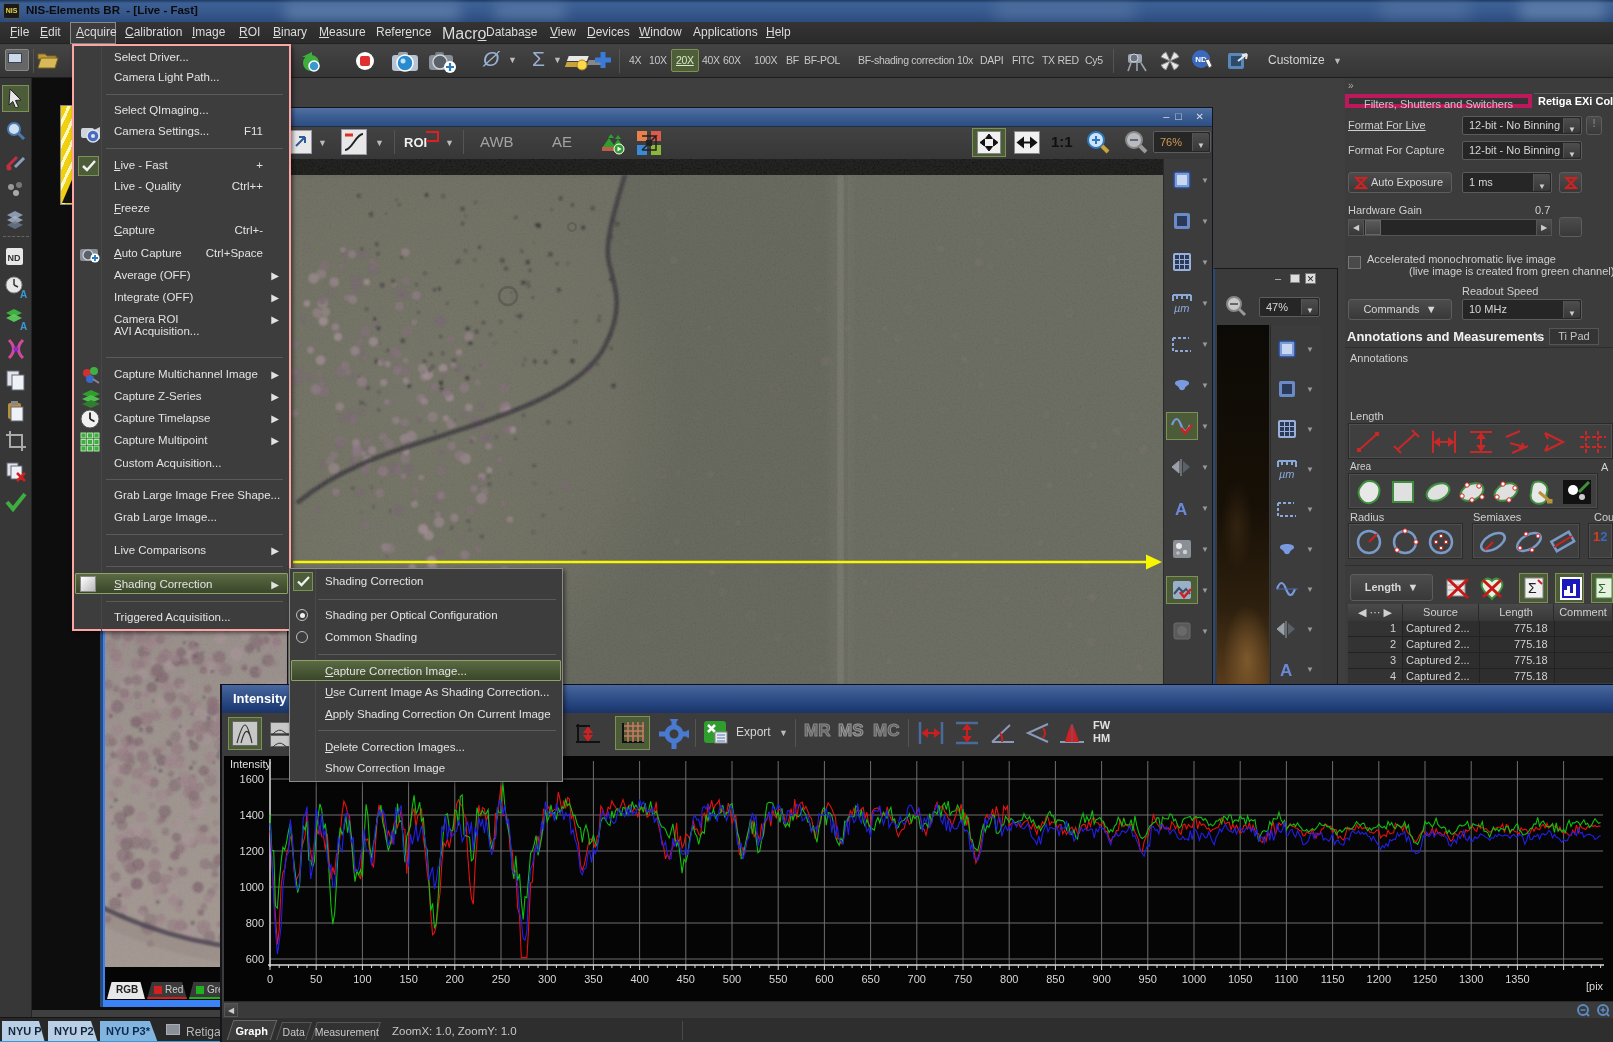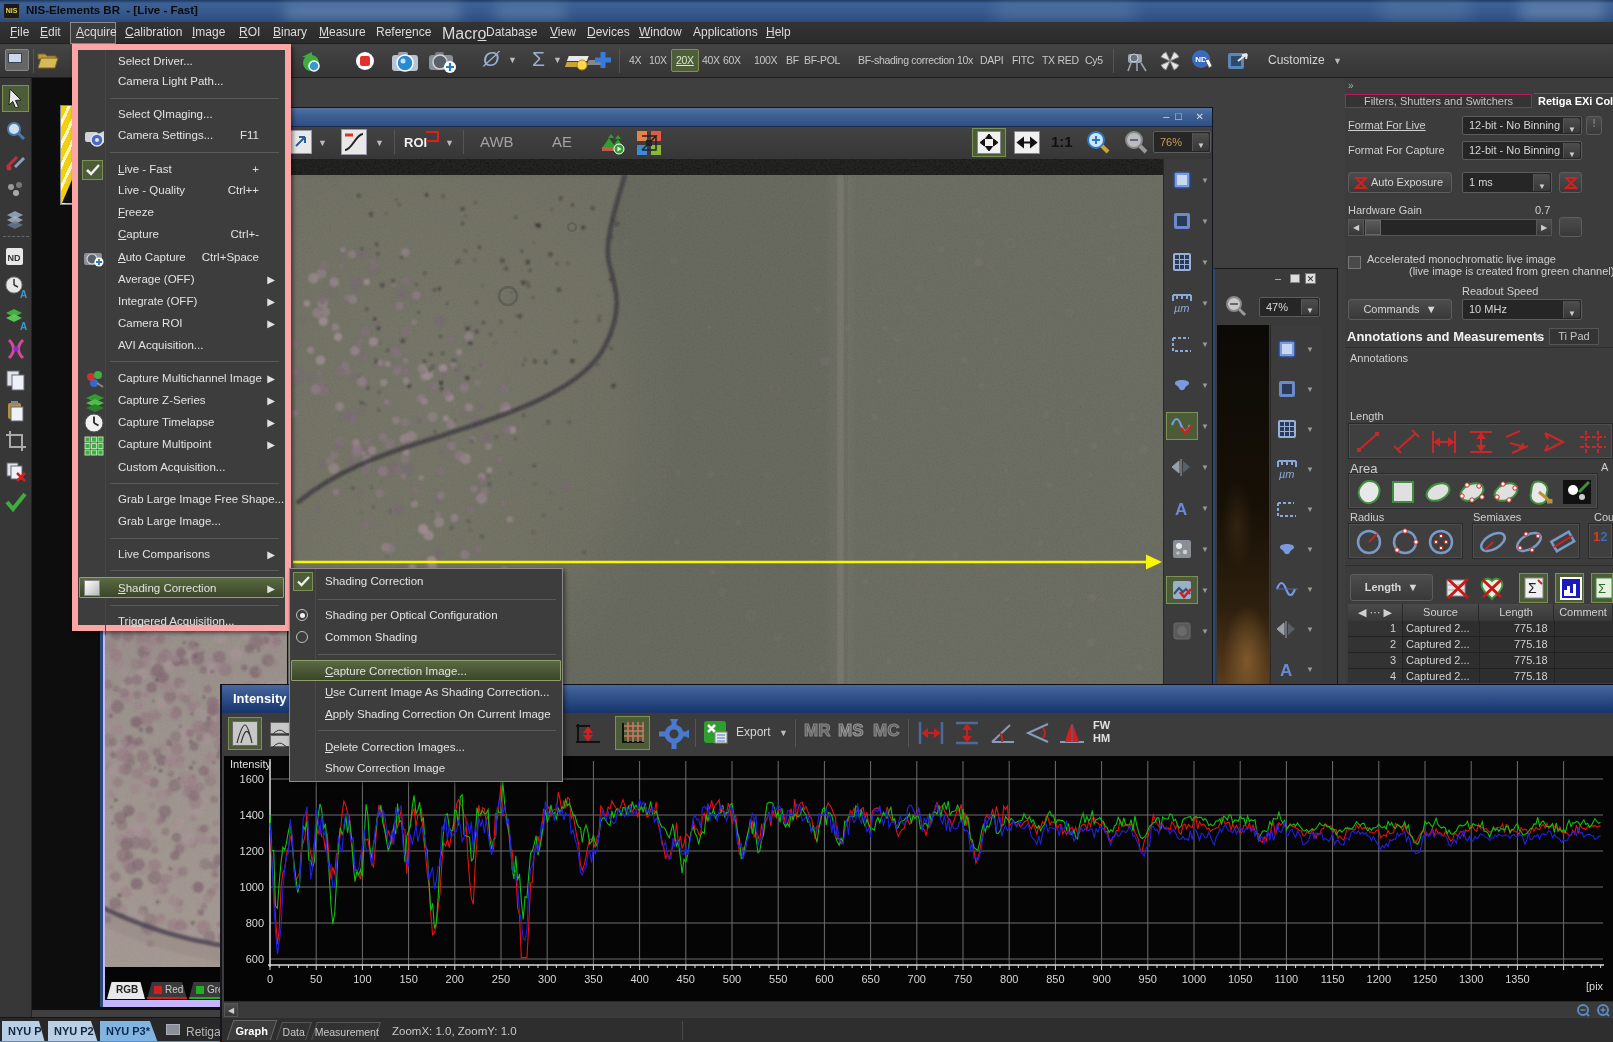--- a/index.html
+++ b/index.html
@@ -220,21 +220,21 @@
   <span class="txt" style="left:8px;top:7px;font-size:11px;font-weight:bold;color:#16263a;">NYU P</span>
   <div class="abs" style="left:48px;top:3px;width:50px;height:22px;background:#b9cfe6;clip-path:polygon(0 0,86% 0,100% 100%,0 100%);"></div>
   <span class="txt" style="left:54px;top:7px;font-size:11px;font-weight:bold;color:#16263a;">NYU P2</span>
   <div class="abs" style="left:100px;top:3px;width:58px;height:22px;background:#82b4e0;clip-path:polygon(0 0,86% 0,100% 100%,0 100%);"></div>
   <span class="txt" style="left:106px;top:7px;font-size:11px;font-weight:bold;color:#0c2a50;">NYU P3*</span>
   <div class="abs" style="left:166px;top:6px;width:14px;height:11px;background:#8a9298;border:1px solid #aab;"></div>
   <span class="txt" style="left:186px;top:7px;font-size:12px;color:#b8b8b8;">Retiga</span>
   <div class="abs" style="left:0;top:23px;width:220px;height:2px;background:#3a9ad8;"></div>
 </div>
 
-<div class="abs" style="left:100px;top:585px;width:190px;height:422px;background:#c4b5fd;border-left:3px solid #2c4a78;">
+<div class="abs" style="left:100px;top:585px;width:190px;height:422px;background:#3b82f6;border-left:3px solid #2c4a78;">
   <svg class="abs" style="left:2px;top:15px;" width="183" height="367" viewBox="0 0 183 367">
     <defs>
       <linearGradient id="pgrad" x1="0" y1="0" x2="0" y2="1">
         <stop offset="0" stop-color="#8d837e"></stop>
             <stop offset="0.55" stop-color="#968c86"></stop>
             <stop offset="1" stop-color="#9c9089"></stop>
       </linearGradient>
       <filter id="pb">
             <feGaussianBlur stdDeviation="1.2"></feGaussianBlur>
           </filter>
@@ -1517,21 +1517,21 @@
 <svg class="abs" style="left:5px;top:460px;" width="26" height="24">
           <rect x="5" y="4" width="16" height="16" rx="2" fill="#5a5a5a" stroke="#6a6a6a"></rect>
           <circle cx="13" cy="12" r="5" fill="#6a6a6a"></circle>
         </svg>
         <span class="txt" style="left:37px;top:468px;font-size:8px;color:#999;">▼</span>
   </div>
 </div>
 
 <div class="abs" style="left:1345px;top:78px;width:268px;height:964px;background:#3c3c3c;">
   <span class="txt" style="left:3px;top:2px;font-size:10px;color:#aaa;">»</span>
-  <div class="abs" style="left:0px;top:16px;width:187px;height:14px;background:#343434;border:1px solid #be185d;color:#c4c4c4;font-size:11px;text-align:center;line-height:13px;">Filters, Shutters and Switchers</div>
+  <div class="abs" style="left:0px;top:16px;width:187px;height:14px;background:#343434;border:4px solid #be185d;color:#c4c4c4;font-size:11px;text-align:center;line-height:13px;">Filters, Shutters and Switchers</div>
   <div class="abs" style="left:189px;top:15px;width:79px;height:15px;background:#3c3c3c;border-top:1px solid #5a5a5a;color:#fff;font-size:11px;font-weight:bold;line-height:15px;padding-left:4px;white-space:nowrap;overflow:hidden;">Retiga EXi Colo</div>
   <span class="txt" style="left:3px;top:41px;font-size:11px;color:#cfcfcf;text-decoration:underline;">Format For Live</span>
   <div class="ddbox" style="left:117px;top:38px;width:120px;height:19px;line-height:17px;">12-bit - No Binning<div class="ddarr"></div></div>
   <div class="btn" style="left:241px;top:38px;width:16px;height:19px;color:#777;font-weight:bold;">!</div>
   <span class="txt" style="left:3px;top:66px;font-size:11px;color:#cfcfcf;">Format For Capture</span>
   <div class="ddbox" style="left:117px;top:63px;width:120px;height:19px;line-height:17px;">12-bit - No Binning<div class="ddarr"></div></div>
   <div class="btn" style="left:3px;top:94px;width:104px;height:21px;line-height:19px;">
     <svg class="abs" style="left:5px;top:3px;" width="14" height="14">
           <path d="M2 2 h10 l-10 10 h10 z" fill="none" stroke="#d02020" stroke-width="2"></path>
         </svg>
@@ -1580,21 +1580,21 @@
     <svg class="abs" style="left:155px;top:5px;" width="28" height="26">
           <path d="M2 8 L16 2 M8 24 L24 17 M6 14 l14 4 M20 18 l-5 1 M20 18 l-2 -4" stroke="#c82828" stroke-width="2" fill="none"></path>
         </svg>
     <svg class="abs" style="left:192px;top:5px;" width="28" height="26">
           <path d="M4 4 L22 13 L4 22 M4 4 l3 6 M4 22 l3 -6" stroke="#c82828" stroke-width="2.2" fill="none"></path>
         </svg>
     <svg class="abs" style="left:229px;top:5px;" width="30" height="26">
           <path d="M8 2 v22 M20 2 v22 M2 8 h26 M2 18 h26" stroke="#c82828" stroke-width="2" stroke-dasharray="4 2"></path>
         </svg>
   </div>
-  <span class="txt" style="left:5px;top:383px;font-size:13px;color:#cfcfcf;">Area</span>
+  <span class="txt" style="left:5px;top:383px;font-size:10px;color:#cfcfcf;">Area</span>
   <span class="txt" style="left:256px;top:383px;font-size:11px;color:#cfcfcf;">A</span>
   <div class="gbox" style="left:3px;top:395px;width:250px;height:36px;">
     <svg class="abs" style="left:6px;top:4px;" width="28" height="28">
           <path d="M14 3 C22 3 26 9 24 16 C22 24 14 27 9 24 C3 20 2 13 6 8 C8 5 11 3 14 3 Z" fill="#e8e8e8" stroke="#3f8f3f" stroke-width="2"></path>
         </svg>
     <svg class="abs" style="left:40px;top:4px;" width="28" height="28">
           <rect x="4" y="4" width="20" height="20" fill="#e0e0e0" stroke="#3f8f3f" stroke-width="2"></rect>
         </svg>
     <svg class="abs" style="left:74px;top:4px;" width="30" height="28">
           <ellipse cx="15" cy="14" rx="12" ry="8" fill="#e0e0e0" stroke="#3f8f3f" stroke-width="2" transform="rotate(-25 15 14)"></ellipse>
@@ -2063,21 +2063,21 @@
           <span class="slant-lbl">Data</span>
         </div>
     <div class="slant-tab" style="left:92px;top:4px;width:64px;height:18px;line-height:18px;font-size:10.5px;">
           <span class="slant-lbl">Measurement</span>
         </div>
     <span class="txt" style="left:170px;top:7px;font-size:11.5px;color:#c8c8c8;">ZoomX: 1.0, ZoomY: 1.0</span>
     <div class="abs" style="left:460px;top:3px;width:1px;height:19px;background:#1e1e1e;border-right:1px solid #4a4a4a;"></div>
   </div>
 </div>
 
-<div class="abs" style="left:72px;top:44px;width:219px;height:587px;background:#3d3d3d;border:6px solid #fca5a5;box-shadow:2px 2px 4px rgba(0,0,0,.5);">
+<div class="abs" style="left:72px;top:44px;width:219px;height:587px;background:#3d3d3d;border:2px solid #fca5a5;box-shadow:2px 2px 4px rgba(0,0,0,.5);">
   <div class="abs" style="left:27px;top:0;width:1px;height:585px;background:#333;border-right:1px solid #474747;"></div>
   <div class="menu-item" style="top:1px;">
         <span class="lbl">Select Driver...</span>
       </div>
   <div class="menu-item" style="top:21px;">
         <span class="lbl">Camera Light Path...</span>
       </div>
   <div class="menu-sep" style="top:48px;"></div>
   <div class="menu-item" style="top:54px;">
         <span class="lbl">Select QImaging...</span>
@@ -2127,21 +2127,21 @@
         <span class="sub">▶</span>
       </div>
   <div class="menu-item" style="top:241px;">
         <span class="lbl">Integrate (OFF)</span>
         <span class="sub">▶</span>
       </div>
   <div class="menu-item" style="top:263px;">
         <span class="lbl">Camera ROI</span>
         <span class="sub">▶</span>
       </div>
-  <div class="menu-item" style="top:285px;">
+  <div class="menu-item" style="top:275px;">
         <span class="lbl">AVI Acquisition...</span>
       </div>
   <div class="menu-sep" style="top:311px;"></div>
   <div class="menu-item" style="top:318px;">
         <span class="lbl">Capture Multichannel Image</span>
         <span class="sub">▶</span>
       </div>
   <svg class="abs" style="left:6px;top:320px;" width="22" height="20">
         <circle cx="7" cy="7" r="4" fill="#d03030"></circle>
         <circle cx="14" cy="5" r="4" fill="#40b040"></circle>

